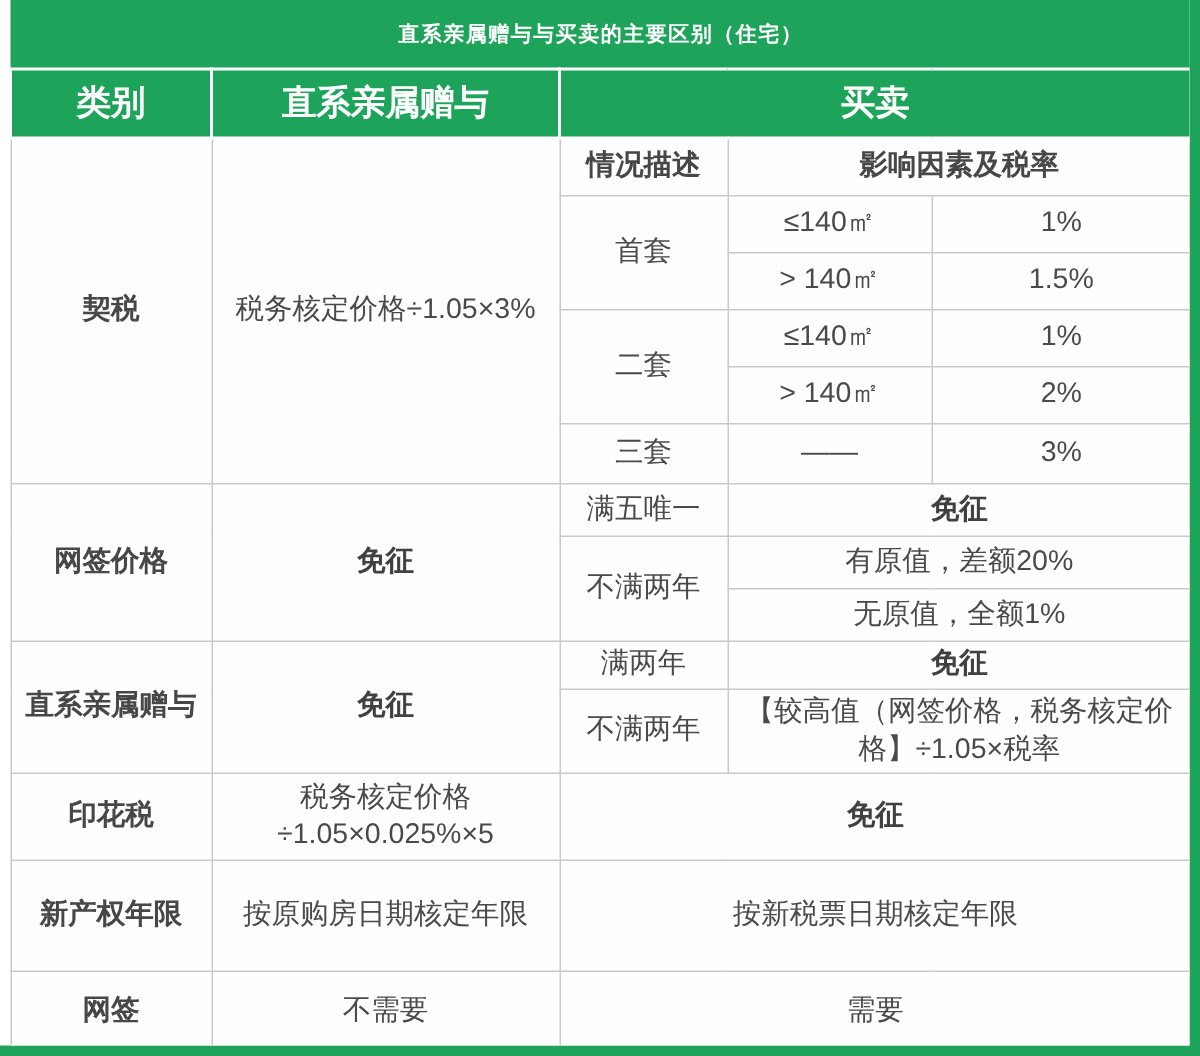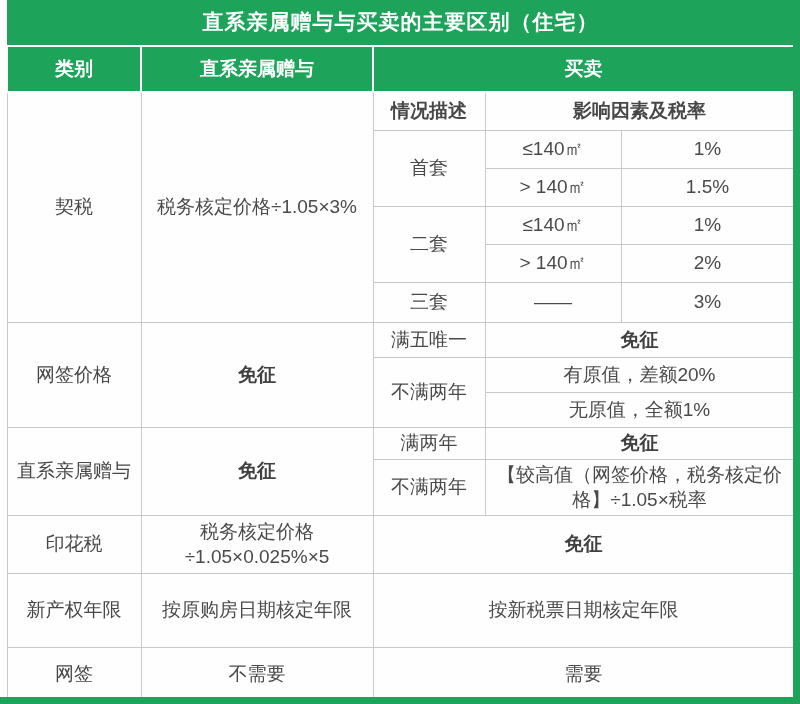--- a/index.html
+++ b/index.html
@@ -32,31 +32,31 @@
   
   .green {
     background: #1ea45a;
     color: #ffffff;
     font-weight: bold;
     border: 2px solid #ffffff;
   }
   tr.title-row .green {
     border: 0;
     border-bottom: 2px solid #ffffff;
-    font-size: 21px;
+    font-size: 14px;
     letter-spacing: 1px;
   }
-  tr.header-row .green { font-size: 19px; }
+  tr.header-row .green { font-size: 23px; }
   
   td.body {
     border: 1px solid #c9c9c9;
     background: #fefefe;
     margin-top: 14px;
   }
-  .cat { font-weight: normal; color: #474747; }
+  .cat { font-weight: bold; color: #474747; }
   .bold { font-weight: bold; color: #404040; }
   .sub-head { font-weight: bold; color: #474747; }
 </style>
 </head>
 <body>
 
 <div class="wrap">
   <table class="main">
     <colgroup>
       <col style="width:134px">

